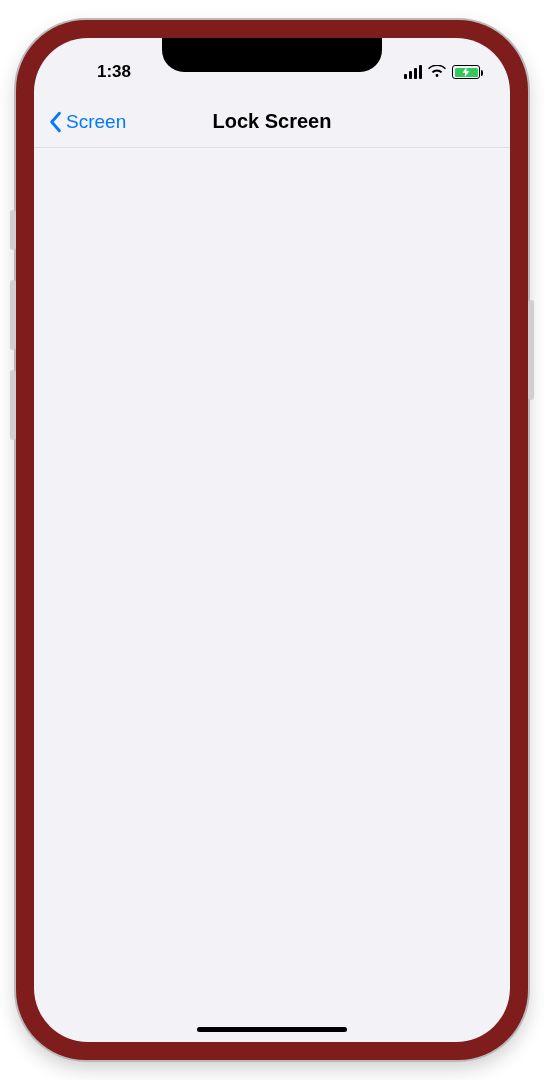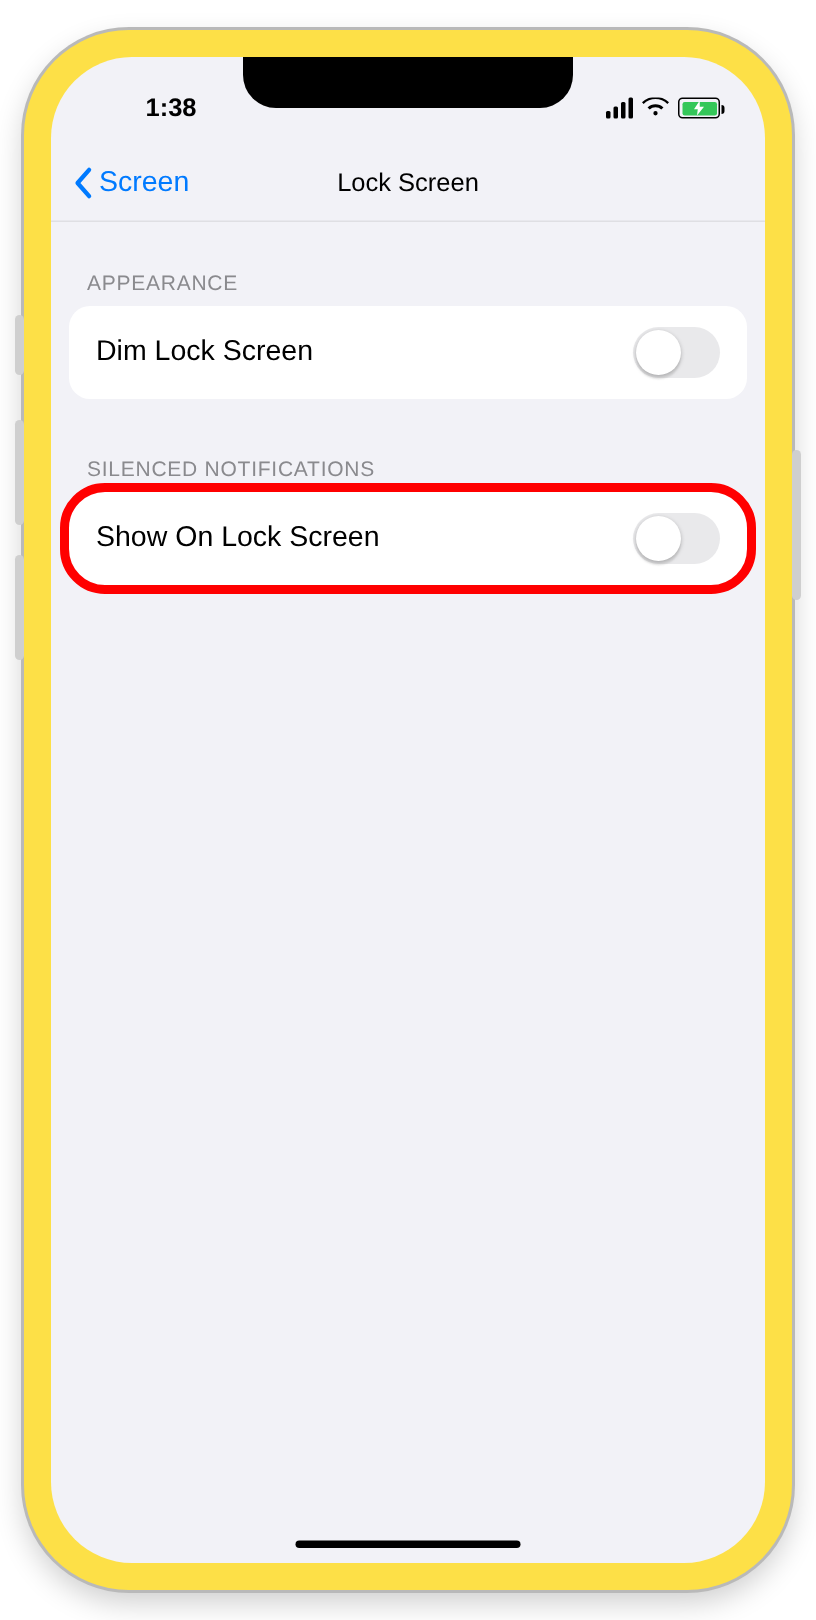--- a/index.html
+++ b/index.html
@@ -9,21 +9,21 @@
       background: #fff;
       font-family: -apple-system, BlinkMacSystemFont, "Segoe UI", Helvetica, Arial, sans-serif;
       display: flex;
       align-items: center;
       justify-content: center;
     }
     
     .phone-frame {
       width: 512px;
       height: 1040px;
-      background: #fde047;
+      background: #7f1d1d;
       border-radius: 70px;
       padding: 18px;
       position: relative;
       box-shadow: 0 0 0 2px #b9b9b9, 0 8px 20px rgba(0,0,0,.2);
     }
     
     .side-btn {
       position: absolute;
       background: #cfcfcf;
       width: 6px;
@@ -112,21 +112,21 @@
       position: absolute;
       left: 14px;
       display: flex;
       align-items: center;
       gap: 4px;
       color: #007aff;
       font-size: 19px;
       cursor: pointer;
     }
     .back-btn svg { width: 14px; height: 22px; }
-    .nav-title { font-size: 17px; font-weight: 400; color:#000; }
+    .nav-title { font-size: 20px; font-weight: 700; color:#000; }
     
     .content {
       padding-top: 24px;
     }
     .section-header {
       padding: 8px 24px;
       font-size: 14px;
       letter-spacing: 0.5px;
       color: #8a8a8e;
       text-transform: uppercase;
@@ -216,39 +216,16 @@
     <div class="nav-header">
       <div class="back-btn">
         <svg viewBox="0 0 12 20">
             <path fill="none" stroke="#007aff" stroke-width="2.6" stroke-linecap="round" stroke-linejoin="round" d="M10 2 3 10l7 8"></path>
           </svg>
         <span>Screen</span>
       </div>
       <div class="nav-title">Lock Screen</div>
     </div>
 
-    <div class="content">
-
-      <div class="section-header">APPEARANCE</div>
-      <div class="cell-group">
-        <div class="cell">
-          <span>Dim Lock Screen</span>
-          <span class="toggle off">
-            <span class="knob"></span>
-          </span>
-        </div>
-      </div>
-
-      <div class="section-header">SILENCED NOTIFICATIONS</div>
-      <div class="cell-group highlight">
-        <div class="cell">
-          <span>Show On Lock Screen</span>
-          <span class="toggle off">
-            <span class="knob"></span>
-          </span>
-        </div>
-      </div>
-
-    </div>
 
     <div class="home-indicator"></div>
   </div>
 </div>
 
 </body></html>

